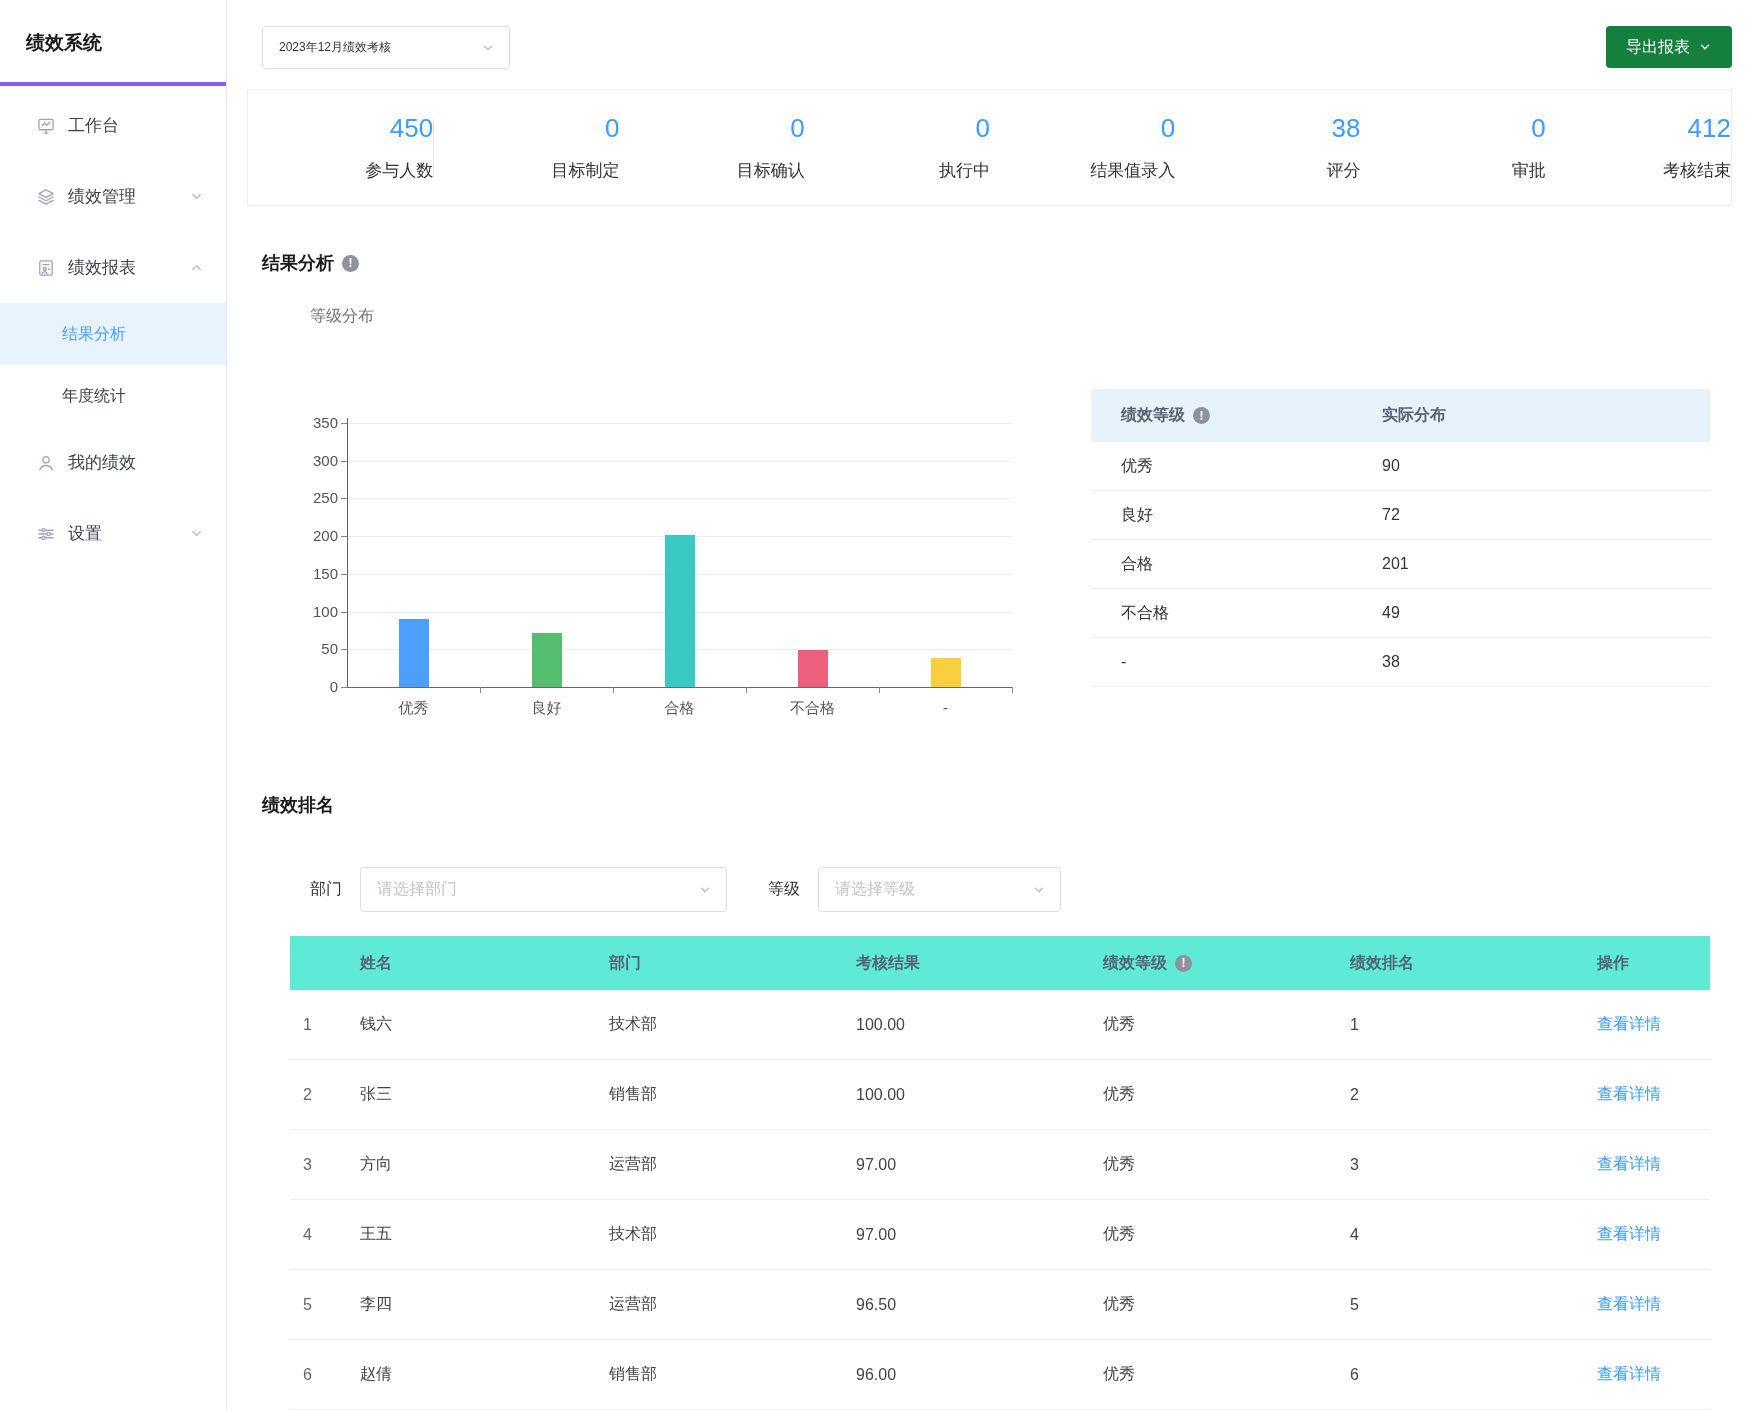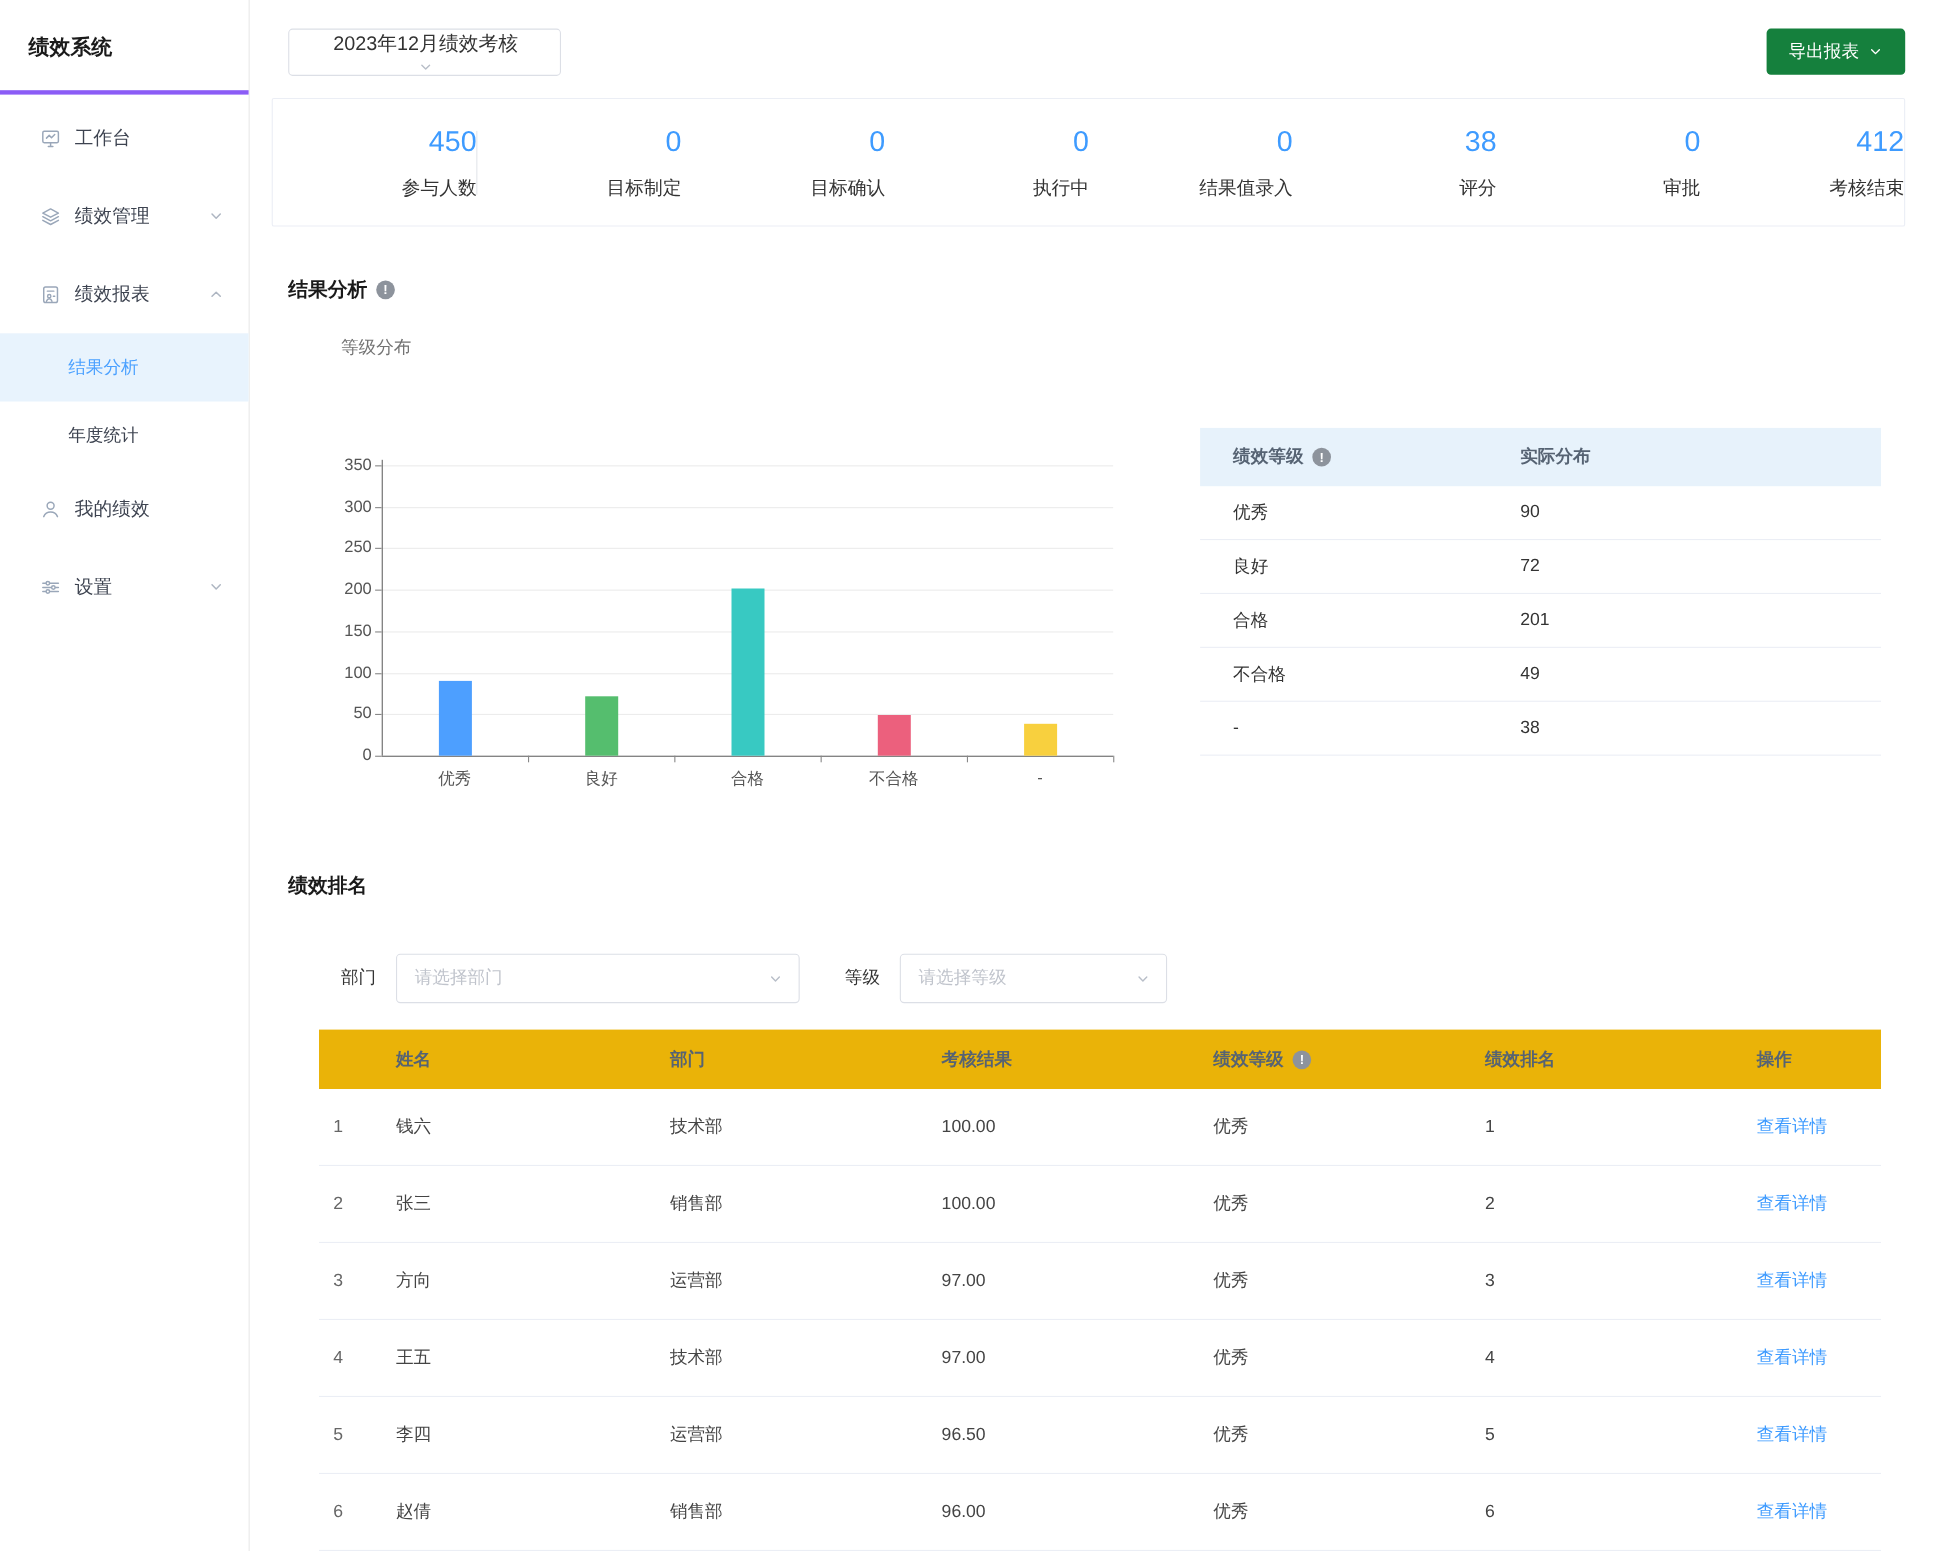--- a/index.html
+++ b/index.html
@@ -19,21 +19,21 @@
   .menu-item .mi-label { font-size: 17px; }
   .menu-item .mi-chev { margin-left: auto; color: #aeb6c2; display: inline-flex; }
   .submenu-item { height: 62px; display: flex; align-items: center; padding-left: 62px; font-size: 16px; color: #3d4350; cursor: pointer; }
   .submenu-item.active { background: #e8f3fd; color: #4aa0ff; }
   svg.icon { width: 100%; height: 100%; }
 
   
   .main { flex: 1; padding: 0 27px 0 20px; position: relative; }
   .topbar { display: flex; align-items: flex-start; justify-content: space-between; padding-top: 26px; }
   .select { background: #fff; border: 1px solid #dcdfe6; border-radius: 4px; display: flex; align-items: center; justify-content: space-between; padding: 0 14px 0 16px; cursor: pointer; }
-  .period-select { width: 248px; height: 43px; margin-left: 15px; font-size: 18px; color: #333; flex-direction: column; }
+  .period-select { width: 248px; height: 43px; margin-left: 15px; font-size: 12px; color: #333; }
   .select .chev { color: #b8bec8; display: inline-flex; }
   .btn-export { height: 42px; padding: 0 20px; background: #15803d; color: #fff; border: none; border-radius: 4px; font-size: 16px; cursor: pointer; display: inline-flex; align-items: center; gap: 8px; font-family: inherit; }
   .btn-export .chev { display: inline-flex; color: #fff; }
 
   
   .stats-card { margin-top: 20px; border: 1px solid #ebeef5; border-radius: 2px; height: 117px; display: flex; align-items: center; }
   .stat { flex: 1; text-align: right; }
   .stat-value { color: #3e9bff; font-size: 26px; }
   .stat-label { margin-top: 15px; font-size: 17px; color: #333; }
   .stat-divider { width: 1px; height: 58px; background: #e3e6ea; flex: none; }
@@ -67,21 +67,21 @@
   .ranking-title { margin-top: 66px; }
   .filters { margin: 50px 0 0 63px; display: flex; align-items: center; }
   .filters .flabel { font-size: 16px; color: #333; margin-right: 18px; }
   .sel-dept { width: 367px; height: 45px; }
   .sel-grade { width: 243px; height: 45px; margin-left: 0; }
   .filters .gap { width: 41px; flex: none; }
   .select .placeholder { color: #c0c4cc; font-size: 16px; }
 
   .rank-table { margin: 24px 0 0 43px; width: 1420px; }
   .rank-row { display: grid; grid-template-columns: 70px 249px 247px 247px 247px 247px 1fr; align-items: center; }
-  .rank-head { background: #eab308; height: 54px; font-weight: 700; color: #566373; font-size: 16px; }
+  .rank-head { background: #5eead4; height: 54px; font-weight: 700; color: #566373; font-size: 16px; }
   .rank-head .with-info { display: flex; align-items: center; gap: 8px; }
   .rank-body-row { height: 70px; border-bottom: 1px solid #ebeef5; font-size: 16px; color: #444; }
   .rank-row > div:first-child { padding-left: 13px; color: #666; }
   .link { color: #3e9bff; cursor: pointer; }
 </style>
 </head>
 <body>
 
 <div class="app">
 

